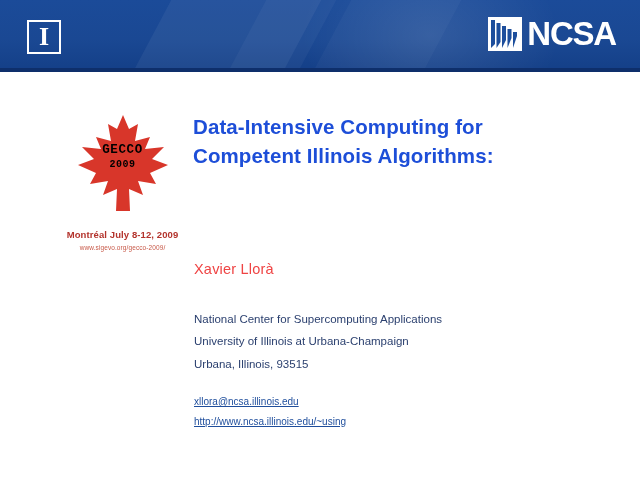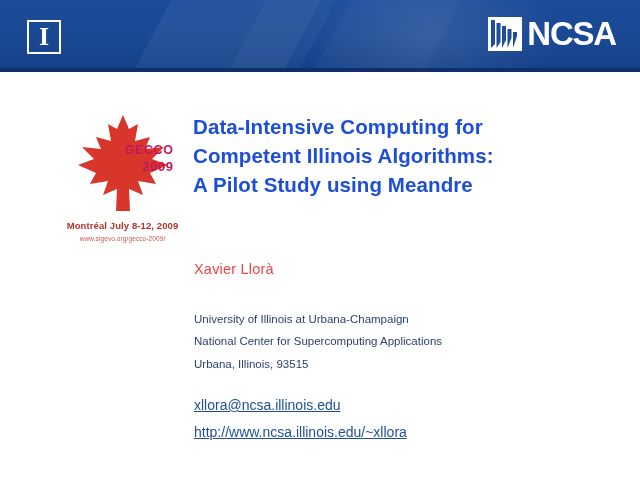--- a/index.html
+++ b/index.html
@@ -115,34 +115,35 @@
     position: relative;
     width: 102px;
     height: 100px;
     margin: 0 auto;
   }
   .gecco-label {
     position: absolute;
     left: 0;
     top: 30px;
     width: 102px;
-    text-align: right;
+    text-align: center;
     font-size: 12.5px;
     font-weight: bold;
-    color: #be185d;
+    color: #000000;
     letter-spacing: 0.6px;
     line-height: 1.25;
+    font-family: Liberation Mono, monospace;
   }
   .gecco-year {
-    font-size: 13px;
+    font-size: 10px;
     font-weight: bold;
     letter-spacing: 0.5px;
   }
   .gecco-date {
-    margin-top: 7px;
+    margin-top: 16px;
     font-size: 9.5px;
     font-weight: bold;
     color: #b3332c;
     letter-spacing: 0.1px;
   }
   .gecco-url {
     margin-top: 4px;
     font-size: 6.5px;
     color: #c85a4a;
     letter-spacing: 0.1px;
@@ -175,21 +176,21 @@
     width: 420px;
     font-size: 11.5px;
     color: #2a3f6e;
     line-height: 1.95;
   }
   .links {
     position: absolute;
     left: 194px;
     top: 392px;
     width: 420px;
-    font-size: 14px;
+    font-size: 10px;
     line-height: 1.95;
   }
   .links a {
     color: #1f4e9c;
     text-decoration: underline;
   }
   .links div { white-space: nowrap; }
 </style>
 </head>
 <body>
@@ -233,29 +234,28 @@
         <div class="gecco-year">2009</div>
       </div>
     </div>
     <div class="gecco-date">Montréal July 8-12, 2009</div>
     <div class="gecco-url">www.sigevo.org/gecco-2009/</div>
   </div>
 
   <div class="title">
     <div>Data-Intensive Computing for</div>
     <div>Competent Illinois Algorithms:</div>
-    <div>A Pilot Study using Meandre</div>
   </div>
 
   <div class="author">Xavier Llorà</div>
 
   <div class="affil">
+    <div>National Center for Supercomputing Applications</div>
     <div>University of Illinois at Urbana-Champaign</div>
-    <div>National Center for Supercomputing Applications</div>
     <div>Urbana, Illinois, 93515</div>
   </div>
 
   <div class="links">
     <div><a href="#">xllora@ncsa.illinois.edu</a></div>
-    <div><a href="#">http://www.ncsa.illinois.edu/~xllora</a></div>
+    <div><a href="#">http://www.ncsa.illinois.edu/~using</a></div>
   </div>
 
 </div>
 
 </body></html>

